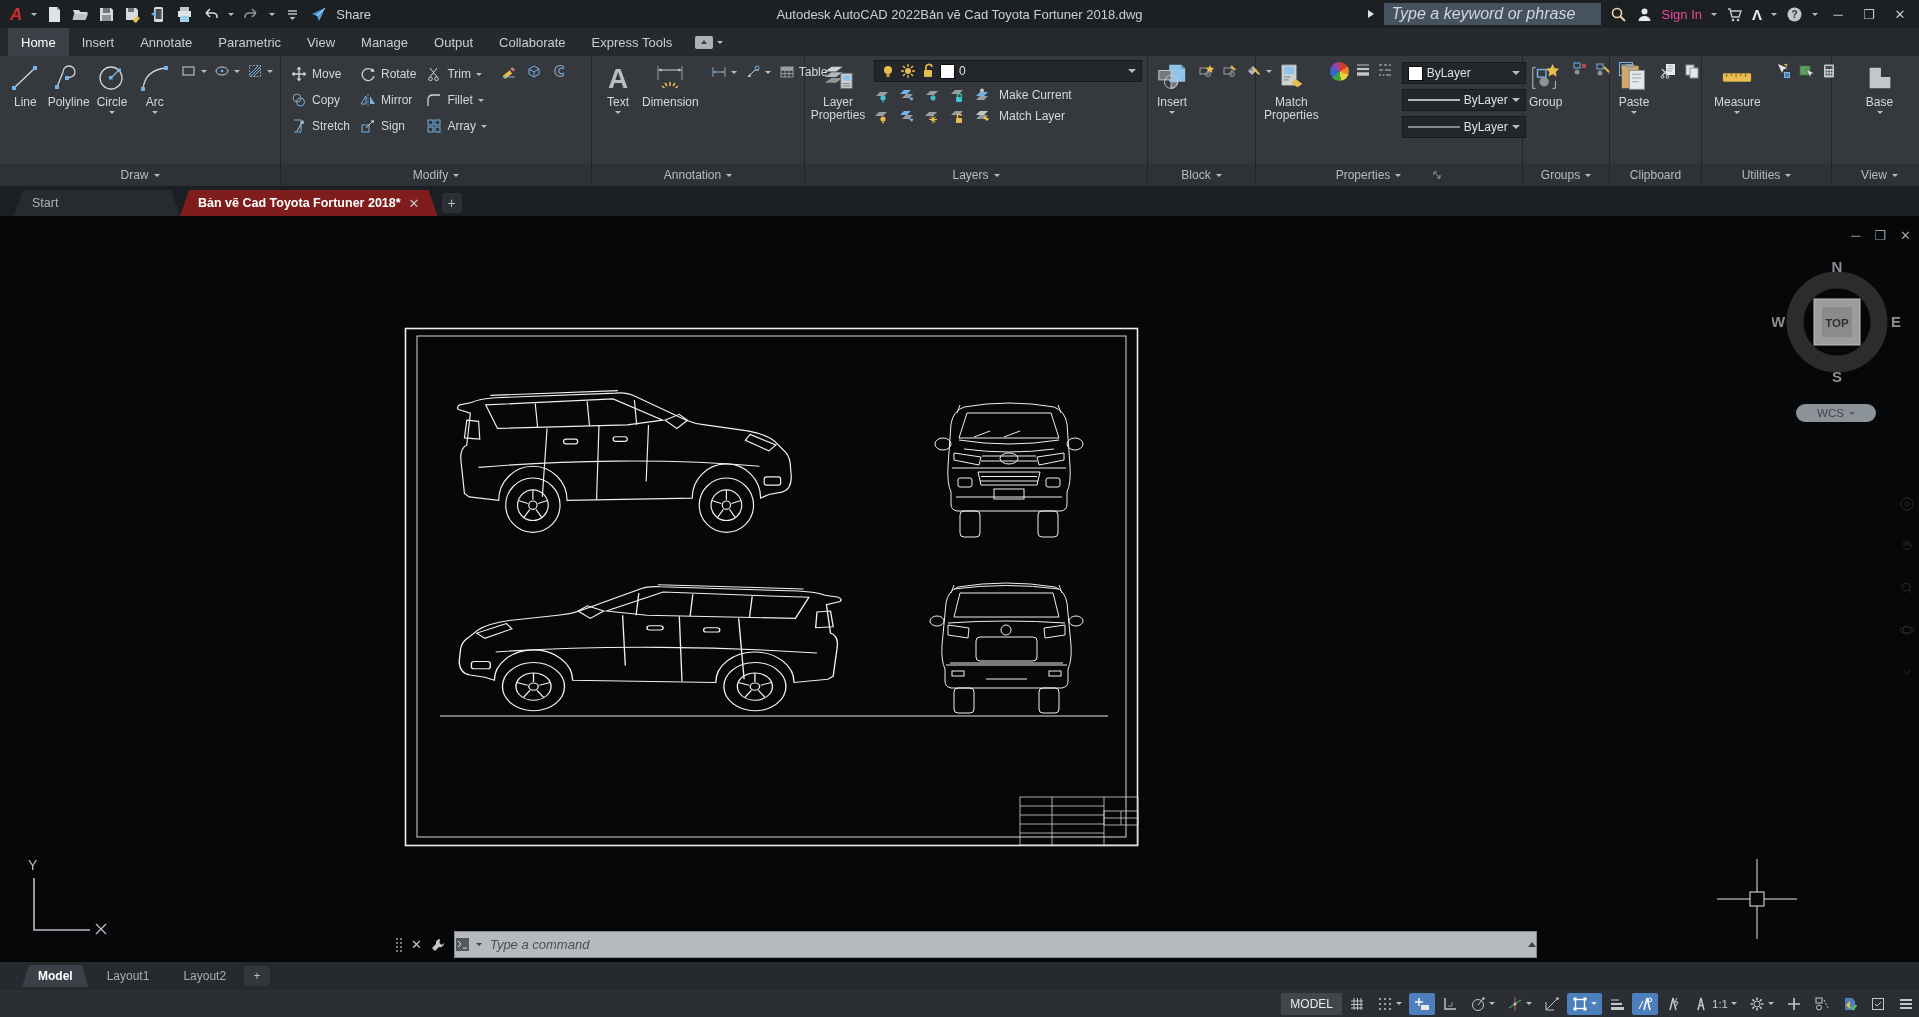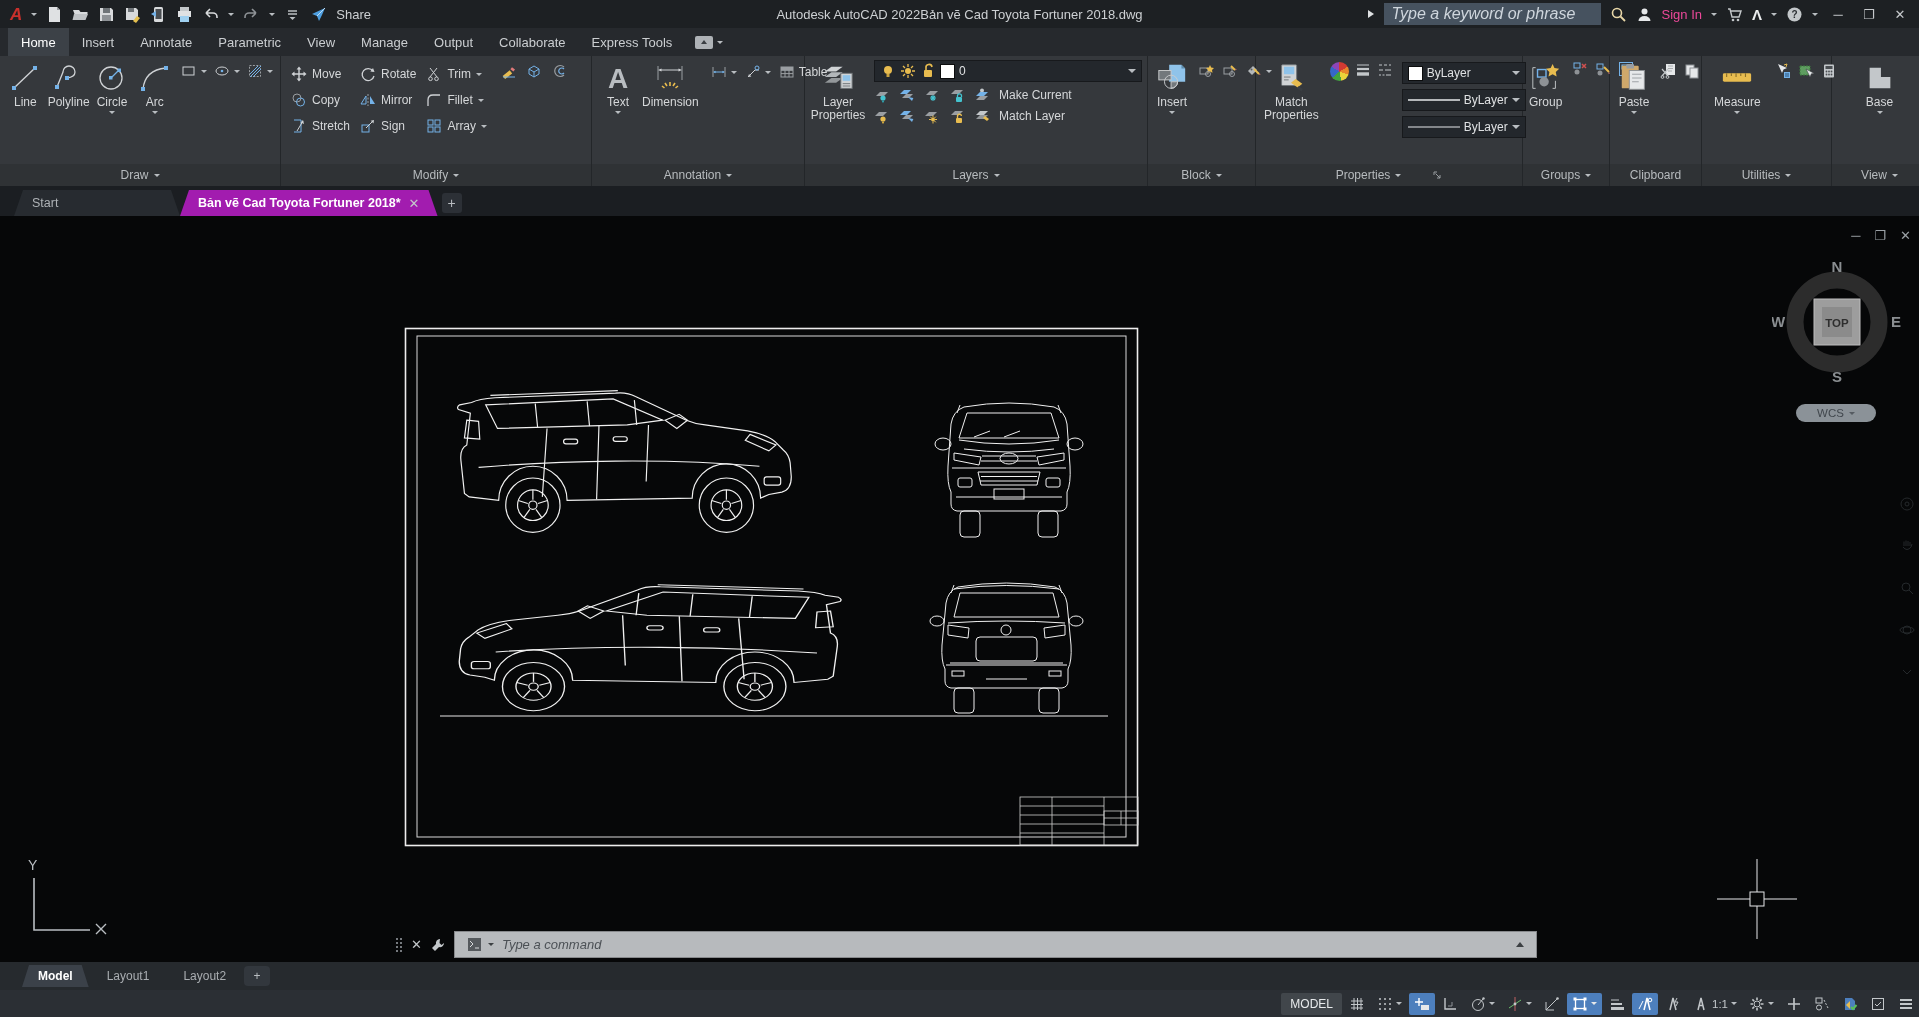--- a/index.html
+++ b/index.html
@@ -42,34 +42,34 @@
   .iconrow{display:flex;align-items:center;gap:4px}
   .combo{display:flex;align-items:center;gap:4px;background:#23272c;border:1px solid #17191c;height:20px;padding:0 5px;color:#dfe1e3}
   .combo .sp{margin-left:auto}
   .sw{width:13px;height:13px;background:#fff;border:1px solid #0c0d0e;flex:none}
   .stk{display:flex;flex-direction:column;gap:5px;flex:1}
   .wheel{width:19px;height:19px;border-radius:50%;flex:none;background:conic-gradient(#d23a32 0 60deg,#e8872b 60deg 110deg,#ead23a 110deg 170deg,#43a33f 170deg 230deg,#3667c8 230deg 300deg,#8e45b8 300deg 360deg)}
   
   .ftabs{position:absolute;left:0;top:186px;width:100%;height:30px;background:#1b1e22;display:flex;align-items:flex-end;padding-left:14px}
   .ftab{height:26px;display:flex;align-items:center;gap:8px;padding:0 18px;clip-path:polygon(9px 0,calc(100% - 9px) 0,100% 100%,0 100%);font-size:12.5px}
   .ftab.start{background:#272b30;color:#aeb2b6;width:130px}
-  .ftab.on{background:#a21caf;color:#fff;font-weight:700}
+  .ftab.on{background:#7f1d1d;color:#fff;font-weight:700}
   .ftab .x{font-weight:400;color:#c3c7ca;font-size:13px}
   .plus{width:20px;height:20px;border-radius:3px;background:#2c3036;color:#b9bdc1;display:flex;align-items:center;justify-content:center;margin:0 0 3px 4px;font-size:14px}
   
   .canvas{position:absolute;left:0;top:216px;width:1919px;height:746px;background:#060708}
   .wctrl{position:absolute;right:8px;top:12px;display:flex;gap:14px;color:#9ba1a6;font-size:13px}
   .vcube{position:absolute;left:1772px;top:40px;width:130px;text-align:center}
   .wcs{position:absolute;left:1796px;top:188px;width:80px;height:18px;background:#8b9298;border-radius:9px;color:#41474d;font-size:11.5px;display:flex;align-items:center;justify-content:center;gap:5px}
   .wcs .cr{border-top-color:#555b61}
   .navright{position:absolute;right:4px;top:280px;display:flex;flex-direction:column;gap:26px;opacity:.45}
   
   .cmdbar{position:absolute;left:387px;top:715px;width:1150px;height:27px;display:flex;align-items:center}
   .cmdgrip{display:flex;align-items:center;gap:8px;padding:0 8px;color:#b9bdc1}
-  .cmdfield{flex:1;height:25px;background:#b7babd;border:1px solid #87898c;display:flex;align-items:center;gap:6px;padding:0 12px}
+  .cmdfield{flex:1;height:25px;background:#b7babd;border:1px solid #87898c;display:flex;align-items:center;gap:6px;padding:0 0}
   .cmdfield input{flex:1;background:transparent;border:none;outline:none;font-style:italic;font-size:13px;color:#3c4043;font-family:"Liberation Sans",sans-serif}
   .cmdfield input::placeholder{color:#4c5156}
   .upcr{width:0;height:0;border-left:4px solid transparent;border-right:4px solid transparent;border-bottom:5px solid #3c4043}
   
   .lrow{position:absolute;left:0;top:962px;width:100%;height:28px;background:#262a2e;display:flex;align-items:center;padding-left:22px;gap:2px}
   .ltab{height:22px;display:flex;align-items:center;padding:0 16px;clip-path:polygon(7px 0,calc(100% - 7px) 0,100% 100%,0 100%);color:#a9adb1}
   .ltab.on{background:#3b4149;color:#fff;font-weight:700}
   .lplus{width:26px;height:20px;border-radius:4px;background:#32373d;color:#b9bdc1;text-align:center;line-height:20px}
   .srow{position:absolute;left:0;top:990px;width:100%;height:27px;background:#2b2f34;display:flex;align-items:center;justify-content:flex-end;gap:2px;padding-right:6px}
   .sb{display:flex;align-items:center;gap:3px;padding:3px 5px;border-radius:2px;color:#c3c7ca}

